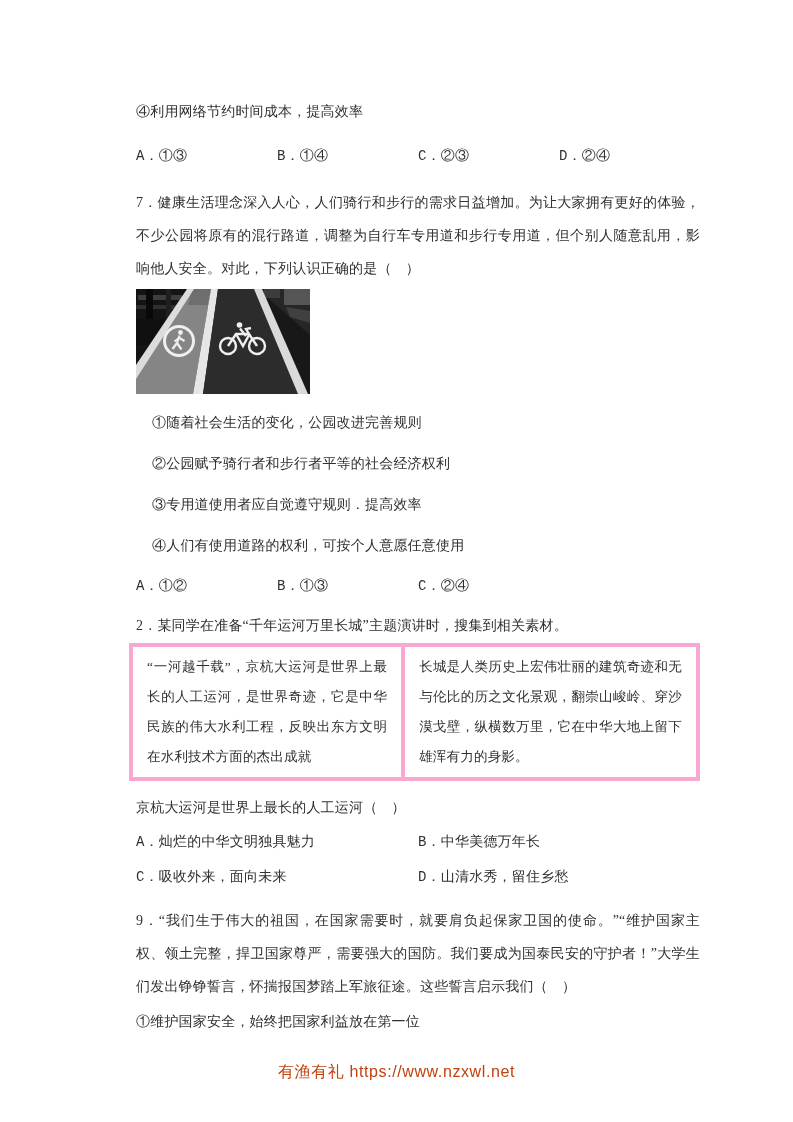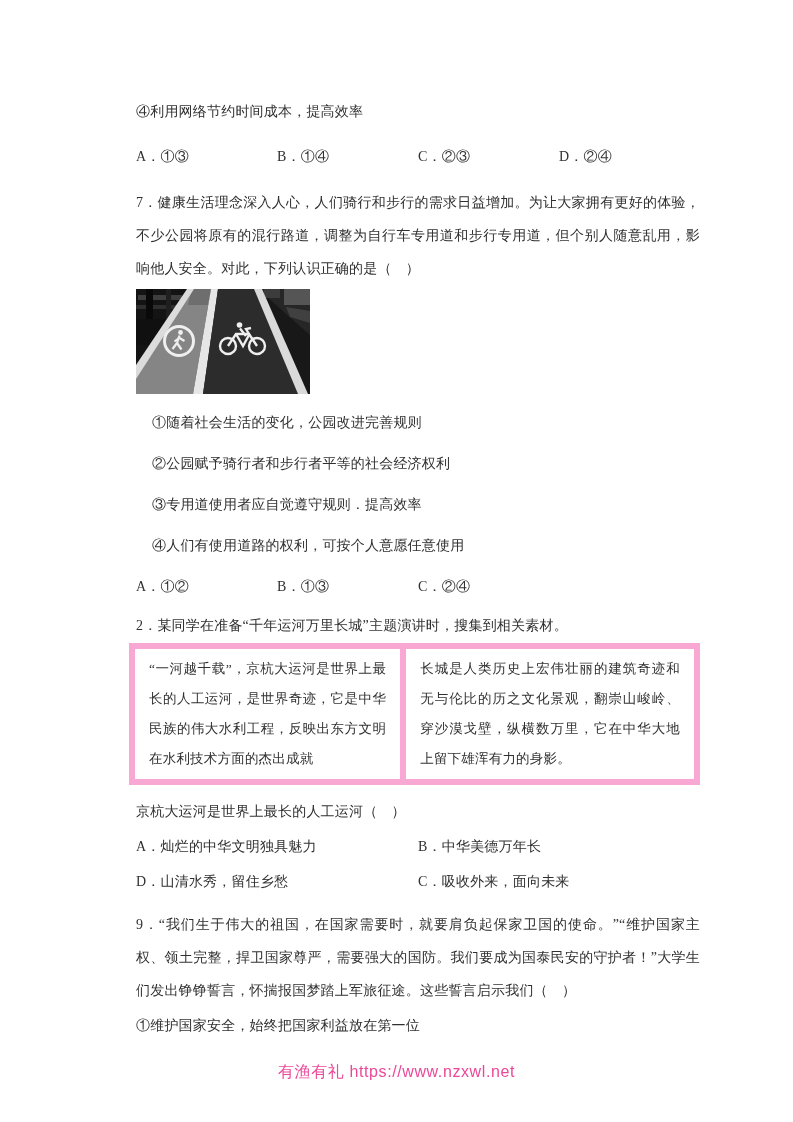--- a/index.html
+++ b/index.html
@@ -23,57 +23,57 @@
     letter-spacing: 0.2px;
     text-align: justify;
   }
   .mb12 { margin-bottom: 12px; }
   .mb13 { margin-bottom: 13px; }
   .mb1  { margin-bottom: 1px; }
   .mb6  { margin-bottom: 6px; }
   .mb10 { margin-bottom: 10px; }
   .mb2  { margin-bottom: 2px; }
   .item { margin-bottom: 8px; margin-left: 16px; }
-  .opt-row { display: flex; }
+  .opt-row { display: flex; font-family: Liberation Mono, monospace; }
   .opt-row .opt {
     font-size: 14px;
     line-height: 33px;
     letter-spacing: 0.2px;
   }
   .opt-row.four .opt { width: 25%; }
   .opt-row.two  .opt { width: 50%; }
   .photo-wrap { margin: 4px 0 12px 0; }
   .photo-wrap svg { display: block; }
   table.materials {
     width: calc(100% + 7px);
     margin-left: -7px;
     border-collapse: collapse;
     margin-bottom: 10px;
   }
   table.materials td {
-    border: 6px solid #f9a8d4;
+    border: 4px solid #f9a8d4;
     vertical-align: top;
     padding: 5px 14px;
     font-size: 13.5px;
     line-height: 30px;
     letter-spacing: 0.2px;
     text-align: justify;
   }
   td.cell-left  { width: 48%; }
   td.cell-right { width: 52%; }
   .footer {
     position: absolute;
     left: 0;
     right: 0;
     top: 1062px;
     text-align: center;
     font-family: "Liberation Sans", "DejaVu Sans", sans-serif;
     font-size: 16px;
     letter-spacing: 0.6px;
-    color: #ec4899;
+    color: #c2410c;
   }
 </style>
 </head>
 <body>
 
 <div class="content">
 
   <p class="para mb12">④利用网络节约时间成本，提高效率</p>
 
   <div class="opt-row four mb13">
@@ -158,22 +158,22 @@
   </tbody>
     </table>
 
   <p class="para mb2">京杭大运河是世界上最长的人工运河（　）</p>
 
   <div class="opt-row two mb2">
     <span class="opt">A．灿烂的中华文明独具魅力</span>
     <span class="opt">B．中华美德万年长</span>
   </div>
   <div class="opt-row two mb10">
+    <span class="opt">C．吸收外来，面向未来</span>
     <span class="opt">D．山清水秀，留住乡愁</span>
-    <span class="opt">C．吸收外来，面向未来</span>
   </div>
 
   <p class="para mb2">9．“我们生于伟大的祖国，在国家需要时，就要肩负起保家卫国的使命。”“维护国家主权、领土完整，捍卫国家尊严，需要强大的国防。我们要成为国泰民安的守护者！”大学生们发出铮铮誓言，怀揣报国梦踏上军旅征途。这些誓言启示我们（　）</p>
 
   <p class="para">①维护国家安全，始终把国家利益放在第一位</p>
 
 </div>
 
 <div class="footer">有渔有礼 https://www.nzxwl.net</div>
 

